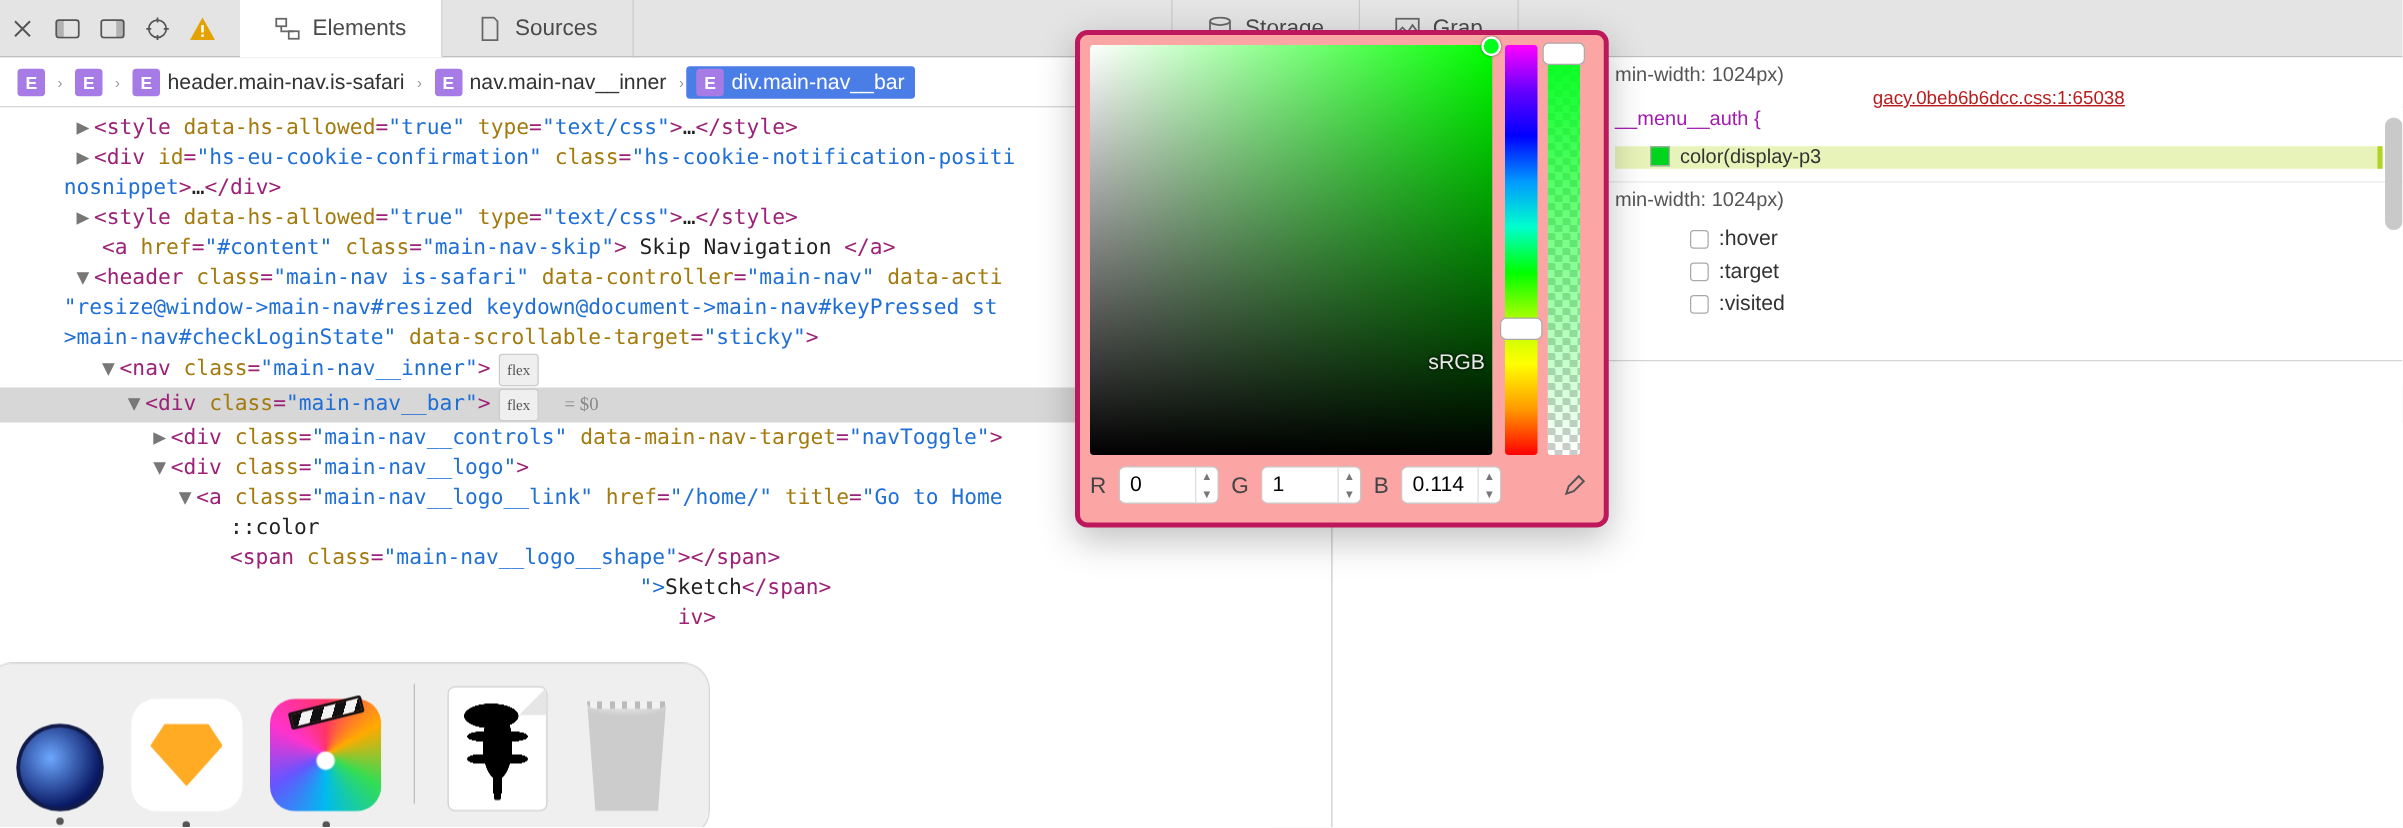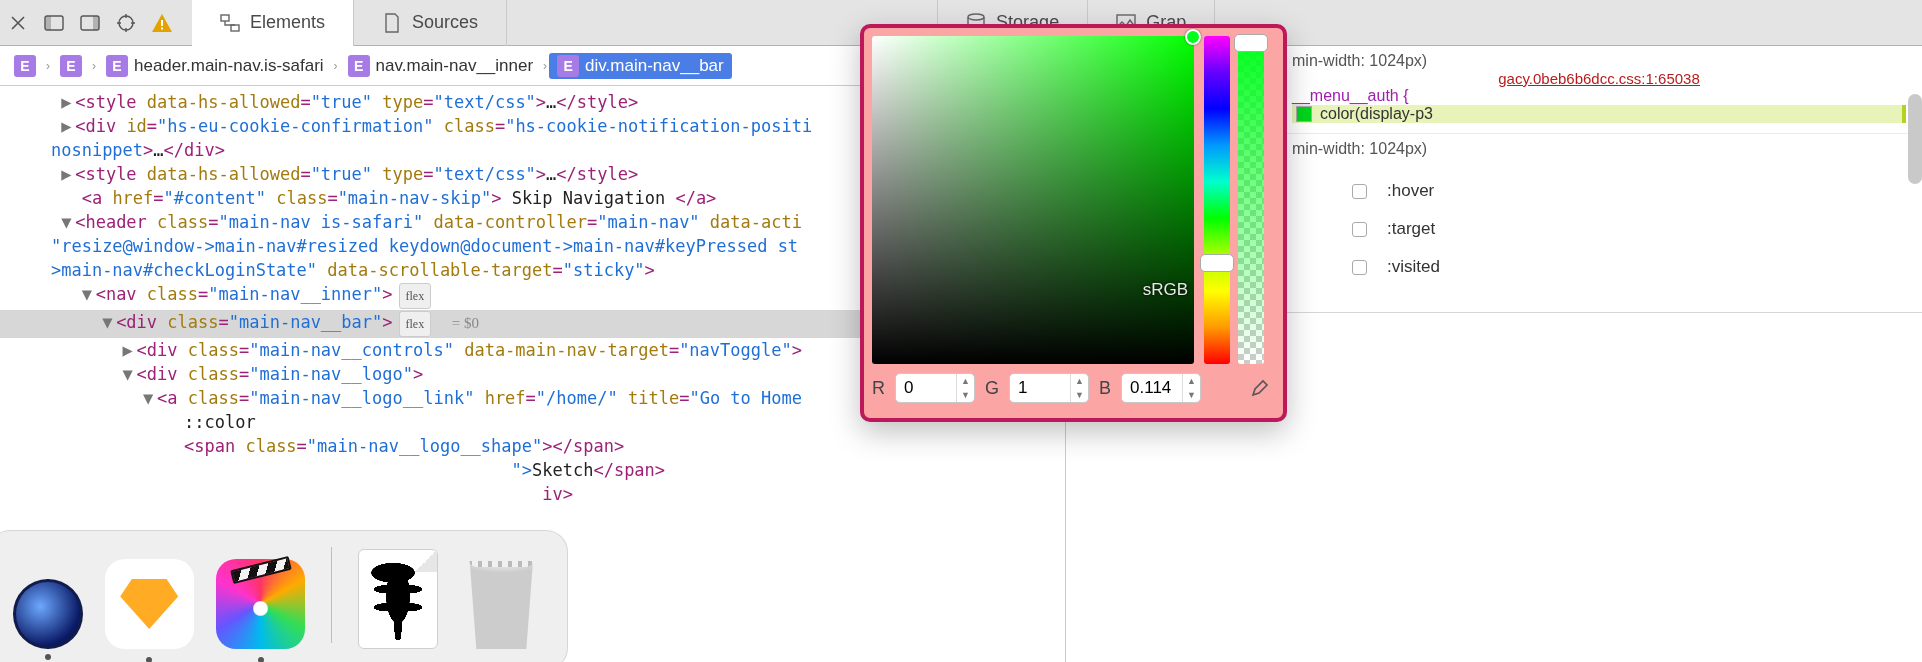--- a/index.html
+++ b/index.html
@@ -90,24 +90,24 @@
     left:1065px; top:46px;
     width:857px; height:616px;
     background:#fff;
     border-left:1px solid #ccc;
     font-size:16px;
   }
   .rule { padding:6px 16px 10px 26px; border-bottom:1px solid #eceaea; }
   .rule .mq { color:#555; }
   .rule .src, .rule .src a { color:#b91c1c; text-decoration:underline; font-size:15px;text-align:center;}
   .rule .sel-txt { color:#a21caf; }
-  .rule .prop { display:flex; align-items:center; gap:8px; padding-left:4px; background:#e7f3b8; border-right:4px solid #b0d420;}
+  .rule .prop { display:flex; align-items:flex-start; gap:8px; padding-left:28px; background:#e7f3b8; border-right:4px solid #b0d420;margin-top:12px;}
   .swatch { width:16px; height:16px; border:1px solid #aaa; background:#00d41d; }
   .pseudo-list { padding:8px 16px 4px 270px; }
-  .pseudo-item { display:flex; align-items:center; gap:20px; padding:3px 16px; font-size:17px;margin-top:12px;}
+  .pseudo-item { display:flex; align-items:center; gap:8px; padding:3px 16px; font-size:17px;}
   .pseudo-item .cb { width:15px; height:15px; border:1px solid #aaa; border-radius:3px; background:#fff;}
   .fwithin { display:flex; align-items:center; gap:8px; padding:0 0 8px 34px; font-size:17px; border-bottom:1px solid #d6d6d6;}
   .fwithin .cb { width:15px; height:15px; border:1px solid #aaa; border-radius:3px; background:#fff;}
   .filter-row {
     display:flex; align-items:center; gap:12px;
     padding:8px 14px; border-top:1px solid #d6d6d6;
   }
   .filter-row .plus { font-size:24px; color:#666; width:26px; text-align:center; cursor:pointer;}
   .filter-row .filter {
     flex:1; display:flex; align-items:center; gap:8px;

